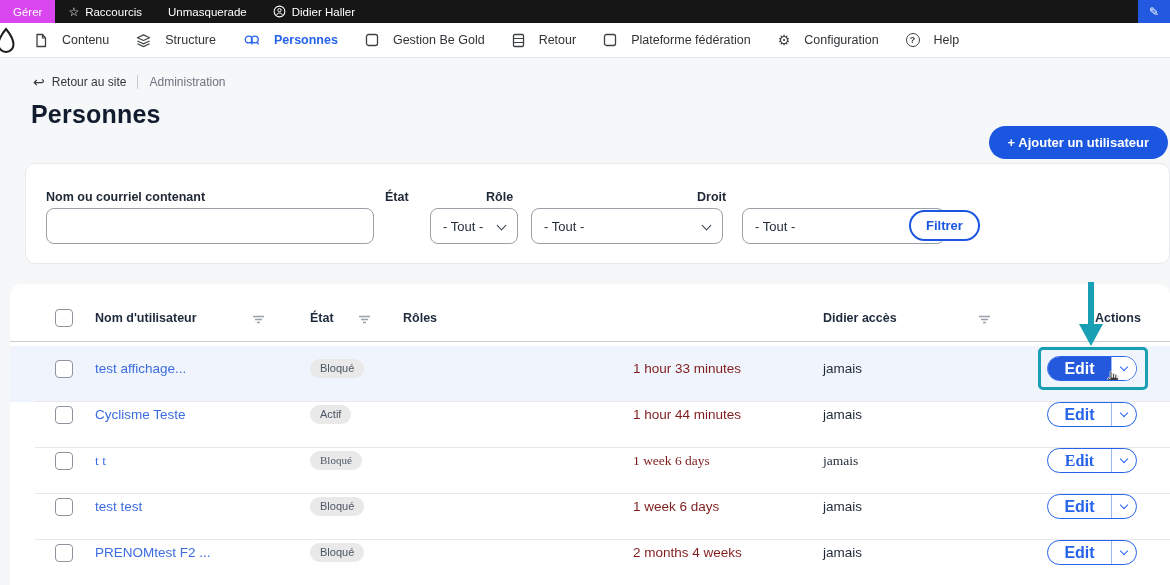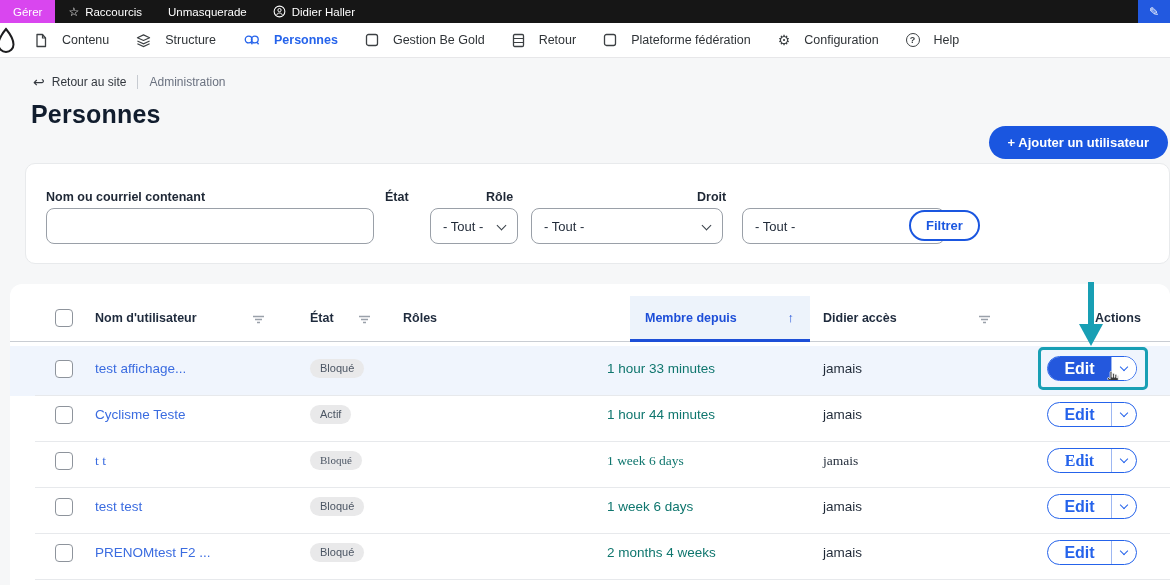--- a/index.html
+++ b/index.html
@@ -43,28 +43,28 @@
 
   
   .table-card { position:absolute; top:284px; left:10px; width:1160px; height:301px; background:#fff; border-radius:12px 12px 0 0; }
   .thead { position:absolute; top:12px; left:0; right:0; height:46px; border-bottom:1px solid #c9cdd3; }
   .th { position:absolute; top:15px; font-size:12.5px; font-weight:700; color:#1f2b3d; cursor:pointer; }
   .sorticon { position:absolute; top:19px; cursor:pointer; }
   .member-col { position:absolute; left:620px; top:0; width:180px; height:46px; background:#edf3fb; border-bottom:3px solid #1d4fd7; cursor:pointer; }
   .member-col .th { color:#1d4ed8; left:15px; }
   .member-col .sort-asc { position:absolute; right:16px; top:14px; color:#1d4ed8; font-size:13px; font-weight:700; }
 
-  .trow { position:absolute; left:0; right:0; height:50px; }
+  .trow { position:absolute; left:0; right:0; height:56px; }
   .trow .sep { position:absolute; left:25px; right:0; bottom:0; height:1px; background:#e7e9ec; }
   .trow.hl { background:#f0f5fd; }
   .cb { position:absolute; left:45px; top:14px; width:18px; height:18px; border:1.5px solid #8e949c; border-radius:4px; background:#fff; cursor:pointer; }
   .thead .cb { top:13px; }
   .name-link { position:absolute; left:85px; top:15px; font-size:13.5px; color:#3b6ce0; cursor:pointer; text-decoration:none; }
   .badge { position:absolute; left:300px; top:13px; background:#e9e9ea; color:#4b5563; font-size:11px; font-weight:500; padding:4px 10px; border-radius:11px; line-height:1; }
-  .cell-member { position:absolute; left:597px; top:15px; font-size:13.5px; color:#0f766e; }
+  .cell-member { position:absolute; left:623px; top:15px; font-size:13.5px; color:#7f1d1d; }
   .cell-access { position:absolute; left:813px; top:15px; font-size:13.5px; color:#1f2937; }
 
   .edit-btn { position:absolute; left:1037px; top:10px; width:90px; height:25px; border:1.5px solid #2563eb; border-radius:13px; background:#fff; display:flex; align-items:stretch; overflow:hidden; cursor:pointer; }
   .edit-main { flex:1; display:flex; align-items:center; justify-content:center; font-size:16px; font-weight:700; color:#2563eb; position:relative; }
   .edit-caret { width:25px; border-left:1.5px solid #9db7f2; display:flex; align-items:center; justify-content:center; }
   .edit-caret .chev2 { width:6px; height:6px; border-right:1.8px solid #2563eb; border-bottom:1.8px solid #2563eb; transform:rotate(45deg); margin-top:-3px; }
   .edit-btn.pressed .edit-main { background:#2458dd; color:#fff; }
 
   
   .hl-box { position:absolute; left:1028px; top:1px; width:110px; height:43px; border:3.5px solid #189fb4; border-radius:5px; pointer-events:none; }
@@ -194,24 +194,20 @@
     <span class="cb"></span>
     <span class="th" style="left:85px;">Nom d'utilisateur</span>
     <svg class="sorticon" style="left:242px;" width="13" height="9" viewBox="0 0 13 9">
         <path d="M1 1.5h11M3 4.5h7M5 7.5h3" stroke="#9aa1aa" stroke-width="1.3"></path>
       </svg>
     <span class="th" style="left:300px;">État</span>
     <svg class="sorticon" style="left:348px;" width="13" height="9" viewBox="0 0 13 9">
         <path d="M1 1.5h11M3 4.5h7M5 7.5h3" stroke="#9aa1aa" stroke-width="1.3"></path>
       </svg>
     <span class="th" style="left:393px;">Rôles</span>
-    <div class="member-col">
-      <span class="th">Membre depuis</span>
-      <span class="sort-asc">↑</span>
-    </div>
     <span class="th" style="left:813px;">Didier accès</span>
     <svg class="sorticon" style="left:968px;" width="13" height="9" viewBox="0 0 13 9">
         <path d="M1 1.5h11M3 4.5h7M5 7.5h3" stroke="#9aa1aa" stroke-width="1.3"></path>
       </svg>
     <span class="th" style="left:1085px;">Actions</span>
   </div>
 
   <div class="trow hl" style="top:62px;">
     <span class="cb"></span>
     <a class="name-link">test affichage...</a>

